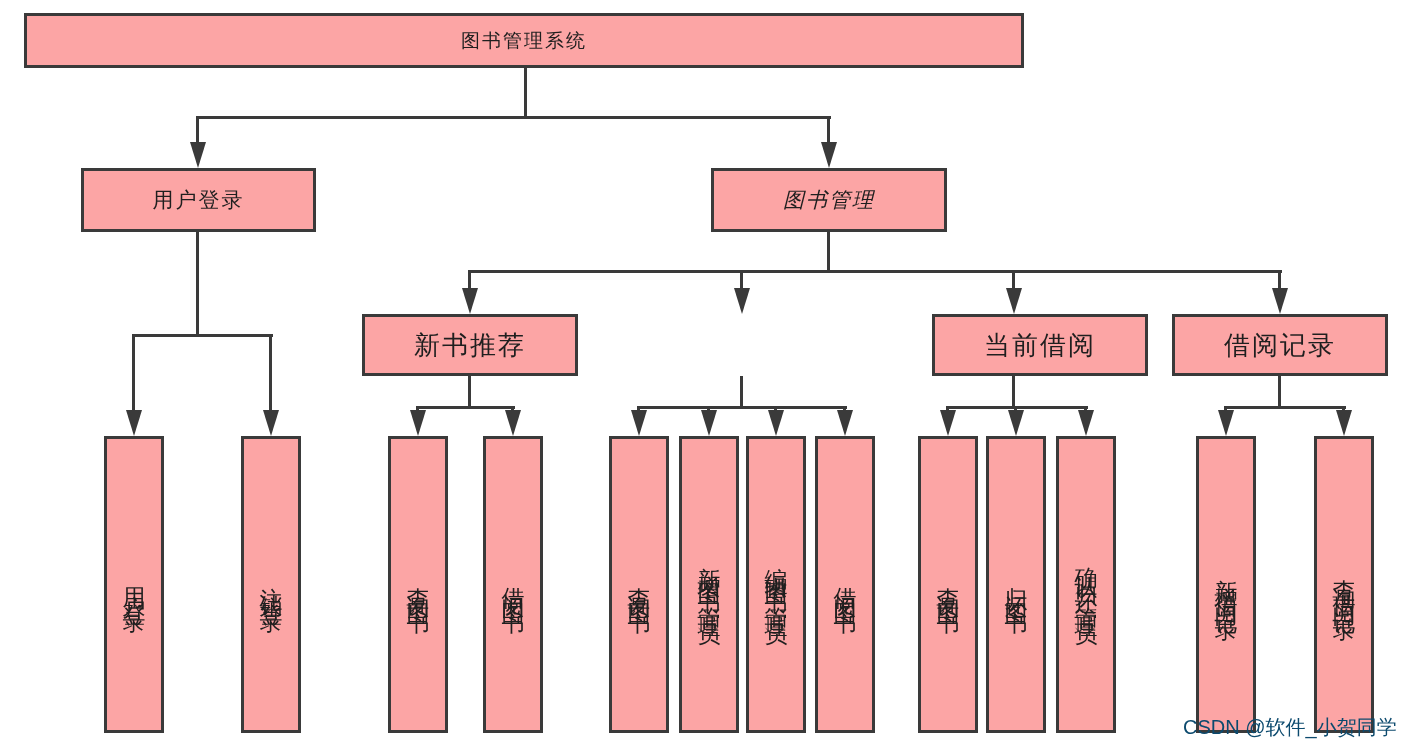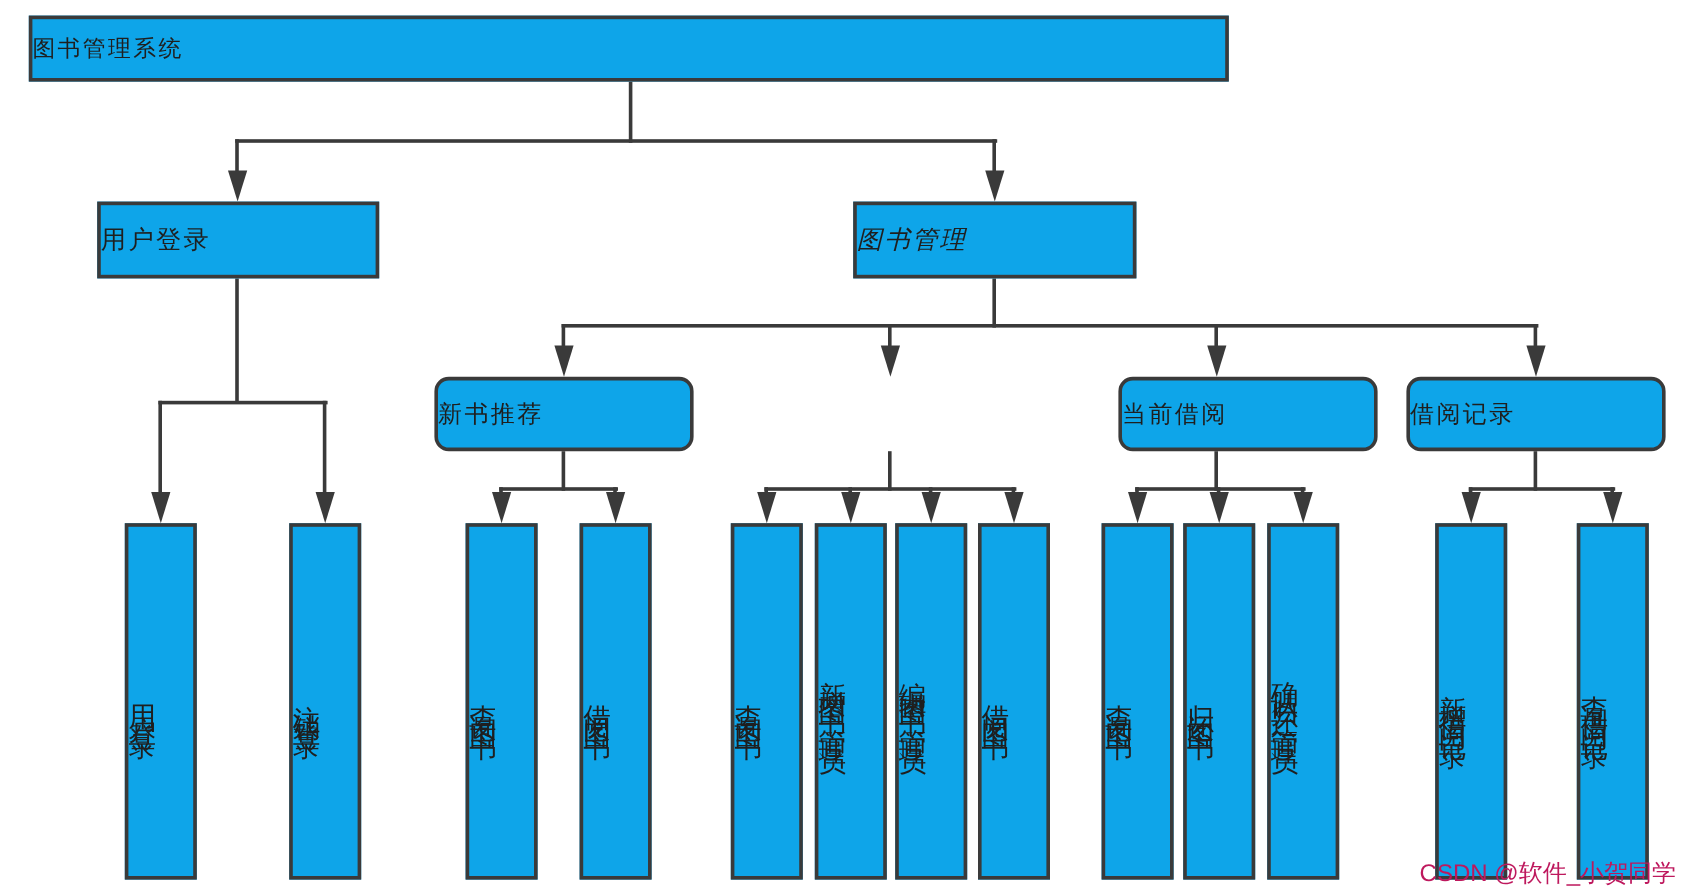--- a/index.html
+++ b/index.html
@@ -1,41 +1,41 @@
 <!DOCTYPE html>
 <html><head>
 <meta charset="utf-8">
 <style>
   html,body{margin:0;padding:0;background:#ffffff;}
   #canvas{
     position:relative;width:1405px;height:747px;background:#ffffff;overflow:hidden;
     font-family:"Liberation Sans","DejaVu Sans",sans-serif;color:#1f1f1f;
   }
   .box{
-    position:absolute;box-sizing:border-box;border:3px solid #3a3a3a;background:#0ea5e9;
-    display:flex;align-items:center;text-align:center;
+    position:absolute;box-sizing:border-box;border:3px solid #3a3a3a;background:#fca5a5;
+    display:flex;align-items:center;justify-content:center;text-align:center;
   }
   .lv1{font-size:19px;letter-spacing:2px;}
   .lv2{font-size:21px;letter-spacing:2px;}
-  .lv3{font-size:20px;letter-spacing:2px;border-radius:12px;}
+  .lv3{font-size:26px;letter-spacing:2px;}
   .leaf{top:436px;width:60px;height:297px;}
   .vtext{
     writing-mode:vertical-rl;text-orientation:mixed;
     font-size:23px;letter-spacing:8px;line-height:1;
   }
   .vline,.hline{position:absolute;background:#3a3a3a;}
   .vline{width:3px;}
   .hline{height:3px;}
   .arrowhead{
     position:absolute;width:0;height:0;
     border-left:8px solid transparent;border-right:8px solid transparent;
     border-top:26px solid #3a3a3a;
   }
   .watermark{
-    position:absolute;left:1183px;top:714px;font-size:20px;color:#be185d;
+    position:absolute;left:1183px;top:714px;font-size:20px;color:#0c4a6e;
     white-space:nowrap;z-index:5;
   }
 </style>
 </head>
 <body>
 
 <div id="canvas">
 
   <div class="vline" style="left:524px;top:68px;height:51px;"></div>
 

